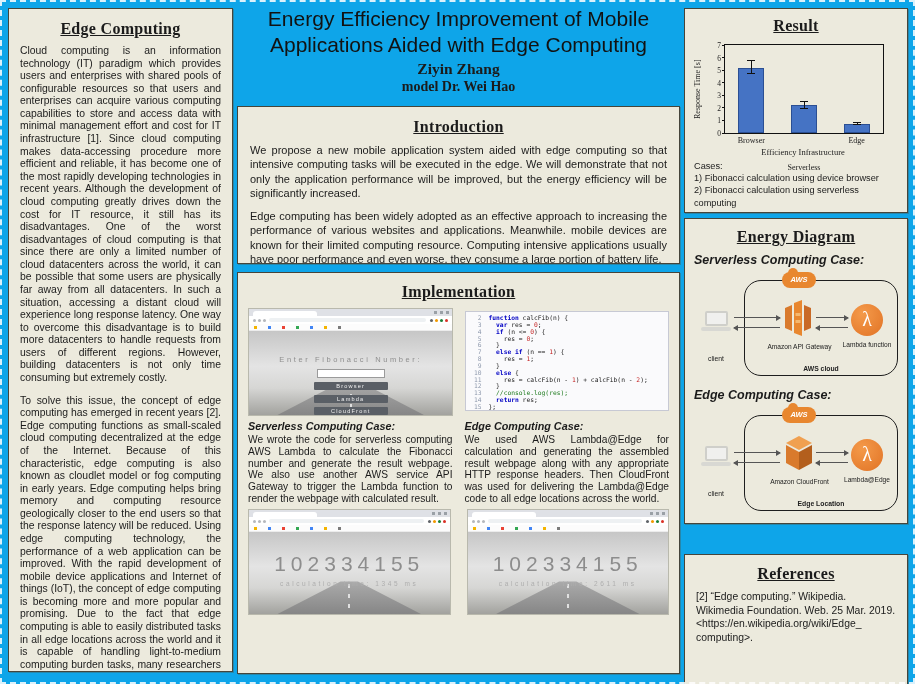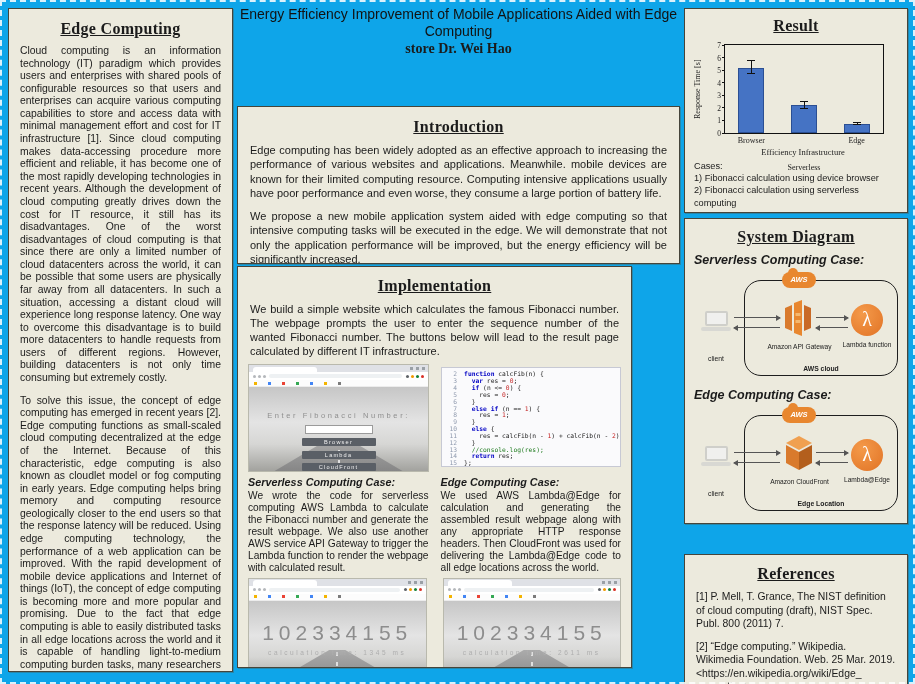--- a/index.html
+++ b/index.html
@@ -12,30 +12,30 @@
   .sec-head{font-family:"Liberation Serif",serif;font-weight:bold;font-size:16px;text-align:center;
     text-decoration:underline;margin:2px 0 7px 0;letter-spacing:.3px;}
   .justify{text-align:justify;}
 
   
   .p-edge{left:8px;top:8px;width:225px;height:664px;padding:9px 11px;}
   .p-edge p{font-size:10.4px;line-height:1.21;margin-bottom:10px;}
 
   
   .title-block{position:absolute;left:237px;top:6px;width:443px;text-align:center;}
-  .title-block h1{font-size:14px;line-height:1.22;font-weight:400;color:#121212;}
+  .title-block h1{font-size:21px;line-height:1.22;font-weight:400;color:#121212;}
   .author{font-family:"Liberation Serif",serif;font-weight:bold;font-size:15.5px;margin-top:3px;}
   .advisor{font-family:"Liberation Serif",serif;font-weight:bold;font-size:14px;margin-top:1px;}
 
   
   .p-intro{left:237px;top:106px;width:443px;height:158px;padding:9px 12px;}
   .p-intro p{font-size:11px;line-height:1.3;margin-bottom:9px;}
 
   
-  .p-impl{left:237px;top:266px;width:395px;height:402px;padding:8px 10px;}
+  .p-impl{left:237px;top:272px;width:443px;height:402px;padding:8px 10px;}
   .p-impl .intro-p{font-size:11px;line-height:1.28;margin:0 2px 6px 2px;}
   .impl-row{display:flex;gap:12px;margin-top:4px;}
 
   
   .shot{border:1px solid #b9b9ad;background:#fff;box-sizing:border-box;display:flex;flex-direction:column;overflow:hidden;}
   .browser-shot{width:208px;height:108px;}
   .res-shot{width:205px;height:106px;}
   .tabbar{height:7px;background:#dfe1e6;position:relative;flex:none;}
   .tab{position:absolute;left:4px;top:1.5px;width:64px;height:5.5px;background:#fff;border-radius:3px 3px 0 0;}
   .winbtns{position:absolute;right:3px;top:2px;width:3px;height:3px;background:#9aa0a6;box-shadow:-6px 0 #9aa0a6,-12px 0 #9aa0a6;}
@@ -123,32 +123,32 @@
 <div class="poster">
 
   <section class="panel p-edge">
     <h2 class="sec-head">Edge Computing</h2>
     <p class="justify">Cloud computing is an information technology (IT) paradigm which provides users and enterprises with shared pools of configurable resources so that users and enterprises can acquire various computing capabilities to store and access data with minimal management effort and cost for IT infrastructure [1]. Since cloud computing makes data-accessing procedure more efficient and reliable, it has become one of the most rapidly developing technologies in recent years. Although the development of cloud computing greatly drives down the cost for IT resource, it still has its disadvantages. One of the worst disadvantages of cloud computing is that since there are only a limited number of cloud datacenters across the world, it can be possible that some users are physically far away from all datacenters. In such a situation, accessing a distant cloud will experience long response latency. One way to overcome this disadvantage is to build more datacenters to handle requests from users of different regions. However, building datacenters is not only time consuming but extremely costly.</p>
     <p class="justify">To solve this issue, the concept of edge computing has emerged in recent years [2]. Edge computing functions as small-scaled cloud computing decentralized at the edge of the Internet. Because of this characteristic, edge computing is also known as cloudlet model or fog computing in early years. Edge computing helps bring memory and computing resource geologically closer to the end users so that the response latency will be reduced. Using edge computing technology, the performance of a web application can be improved. With the rapid development of mobile device applications and Internet of things (IoT), the concept of edge computing is becoming more and more popular and promising. Due to the fact that edge computing is able to easily distributed tasks in all edge locations across the world and it is capable of handling light-to-medium computing burden tasks, many researchers believe it will help accelerate the performance of mobile application and IoT, while saving the energy for those devices.</p>
   </section>
 
   <header class="title-block">
     <h1>Energy Efficiency Improvement of Mobile Applications Aided with Edge Computing</h1>
-    <div class="advisor">store Dr. Wei Hao</div>
+    <div class="author">Ziyin Zhang</div>
+    <div class="advisor">model Dr. Wei Hao</div>
   </header>
 
   <section class="panel p-intro">
     <h2 class="sec-head">Introduction</h2>
+    <p class="justify">We propose a new mobile application system aided with edge computing so that intensive computing tasks will be executed in the edge. We will demonstrate that not only the application performance will be improved, but the energy efficiency will be significantly increased.</p>
     <p class="justify">Edge computing has been widely adopted as an effective approach to increasing the performance of various websites and applications. Meanwhile. mobile devices are known for their limited computing resource. Computing intensive applications usually have poor performance and even worse, they consume a large portion of battery life.</p>
-    <p class="justify">We propose a new mobile application system aided with edge computing so that intensive computing tasks will be executed in the edge. We will demonstrate that not only the application performance will be improved, but the energy efficiency will be significantly increased.</p>
   </section>
 
   <section class="panel p-impl">
     <h2 class="sec-head">Implementation</h2>
-    <p class="justify intro-p">We build a simple website which calculates the famous Fibonacci number. The webpage prompts the user to enter the sequence number of the wanted Fibonacci number. The buttons below will lead to the result page calculated by different IT infrastructure.</p>
 
     <div class="impl-row">
 
       <div class="shot browser-shot">
         <div class="tabbar">
           <div class="tab"></div>
           <div class="winbtns"></div>
         </div>
         <div class="toolbar">
           <div class="navdot"></div>
@@ -289,21 +289,21 @@
     </div>
     <div class="cases">
       <div>Cases:</div>
       <div>1) Fibonacci calculation using device browser</div>
       <div>2) Fibonacci calculation using serverless computing</div>
 
     </div>
   </section>
 
   <section class="panel p-sys">
-    <h2 class="sec-head">System Diagram</h2>
+    <h2 class="sec-head">Energy Diagram</h2>
 
     <div class="case-title">Serverless Computing Case:</div>
     <div class="diagram">
       <div class="dbox">
         <div class="dbox-label">AWS cloud</div>
       </div>
       <div class="aws-badge">AWS</div>
       <div class="client-icon">
           <div class="scr"></div>
           <div class="cbase"></div>
@@ -350,17 +350,16 @@
       <div class="svc-label rgt">Lambda@Edge</div>
       <div class="arr r" style="left:40px;top:46px;width:46px;"></div>
       <div class="arr l" style="left:40px;top:56px;width:46px;"></div>
       <div class="arr r" style="left:122px;top:46px;width:32px;"></div>
       <div class="arr l" style="left:122px;top:56px;width:32px;"></div>
     </div>
   </section>
 
   <section class="panel p-refs">
     <h2 class="sec-head">References</h2>
-    <p>[1] P. Mell, T. Grance, The NIST definition of cloud computing (draft), NIST Spec. Publ. 800 (2011) 7.</p>
     <p>[2] “Edge computing.” Wikipedia. Wikimedia Foundation. Web. 25 Mar. 2019. &lt;https://en.wikipedia.org/wiki/Edge_ computing&gt;.</p>
   </section>
 
 </div>
 
 </body></html>

